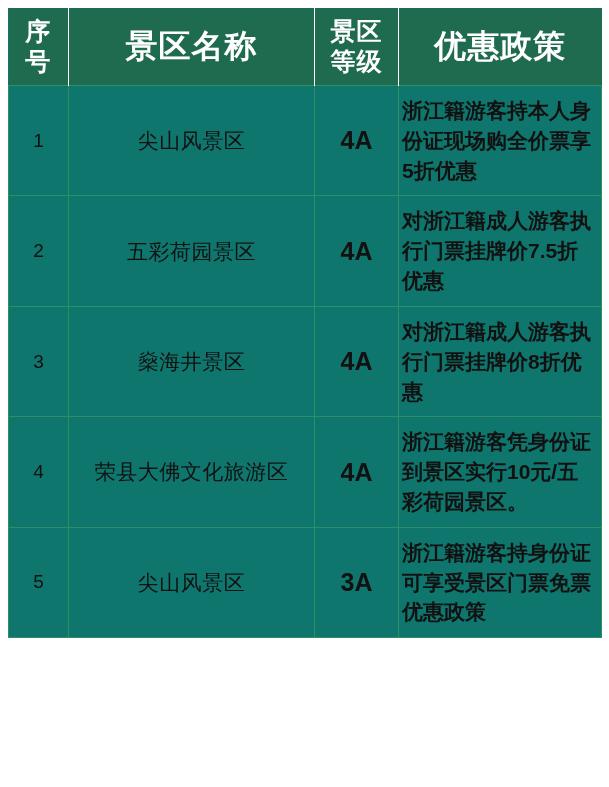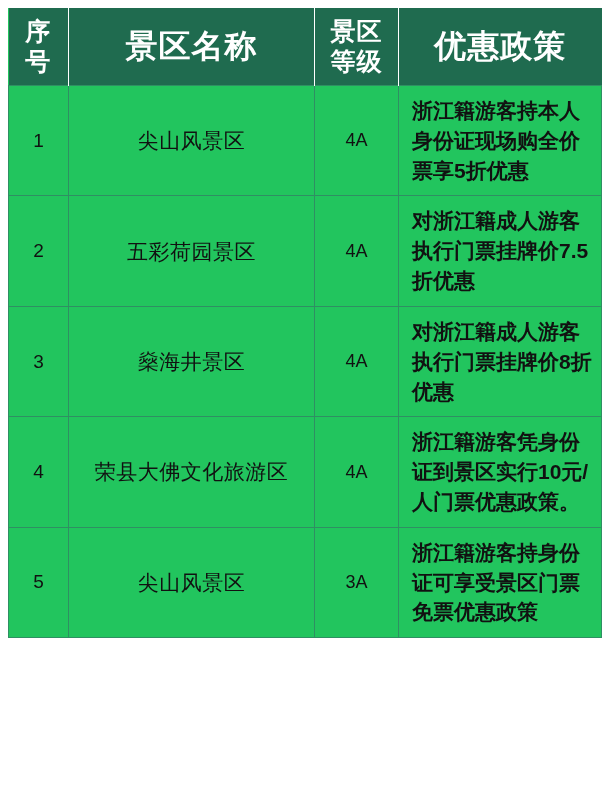--- a/index.html
+++ b/index.html
@@ -18,21 +18,21 @@
     width: 609px;
     height: 787px;
     background: #ffffff;
     box-sizing: border-box;
   }
   table.policy-table {
     border-collapse: collapse;
     table-layout: fixed;
     width: 593px;
     margin: 8px;
-    background: #22c55e;
+    background: #0f766e;
   }
   table.policy-table col.c-idx    { width: 60px; }
   table.policy-table col.c-name   { width: 246px; }
   table.policy-table col.c-level  { width: 84px; }
   table.policy-table col.c-policy { width: 203px; }
 
   thead th {
     background: #1f6b4f;
     color: #ffffff;
     font-weight: bold;
@@ -68,29 +68,29 @@
     font-size: 19px;
     font-weight: normal;
   }
   tbody td.name {
     font-size: 21px;
     font-weight: normal;
     line-height: 1.3;
     letter-spacing: 0.5px;
   }
   tbody td.level {
-    font-size: 18px;
-    font-weight: normal;
+    font-size: 25px;
+    font-weight: bold;
   }
   tbody td.policy {
     font-size: 21px;
     font-weight: bold;
     line-height: 1.42;
     text-align: left;
-    padding-left: 13px;
+    padding-left: 3px;
     padding-right: 6px;
     letter-spacing: 0px;
   }
 </style>
 </head>
 <body>
 
 <div class="page">
   <table class="policy-table">
     <colgroup>
@@ -123,21 +123,21 @@
       <tr>
         <td class="idx">3</td>
         <td class="name">燊海井景区</td>
         <td class="level">4A</td>
         <td class="policy">对浙江籍成人游客执行门票挂牌价8折优惠</td>
       </tr>
       <tr>
         <td class="idx">4</td>
         <td class="name">荣县大佛文化旅游区</td>
         <td class="level">4A</td>
-        <td class="policy">浙江籍游客凭身份证到景区实行10元/人门票优惠政策。</td>
+        <td class="policy">浙江籍游客凭身份证到景区实行10元/五彩荷园景区。</td>
       </tr>
       <tr>
         <td class="idx">5</td>
         <td class="name">尖山风景区</td>
         <td class="level">3A</td>
         <td class="policy">浙江籍游客持身份证可享受景区门票免票优惠政策</td>
       </tr>
     </tbody>
   </table>
 </div>

